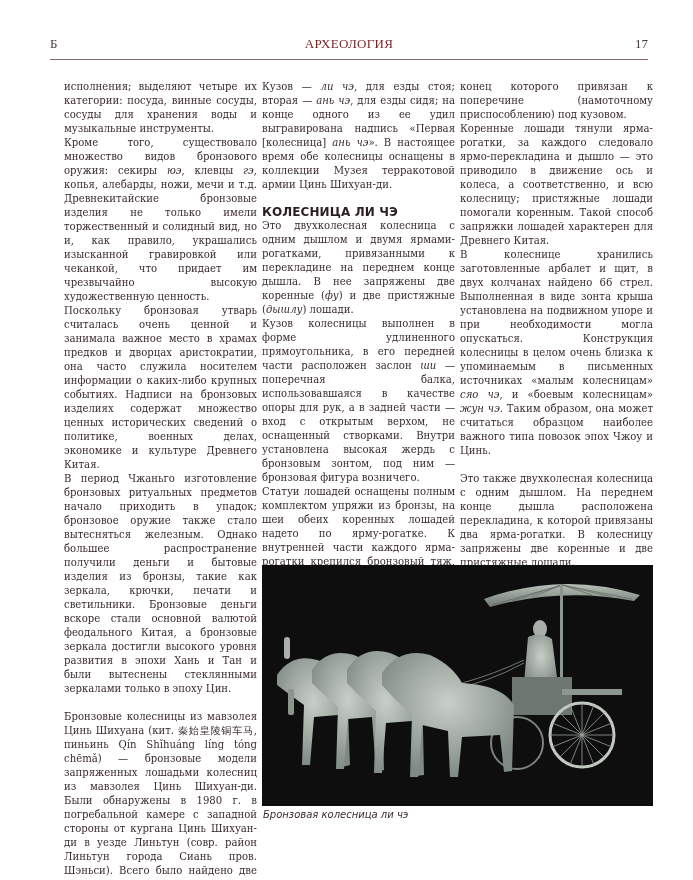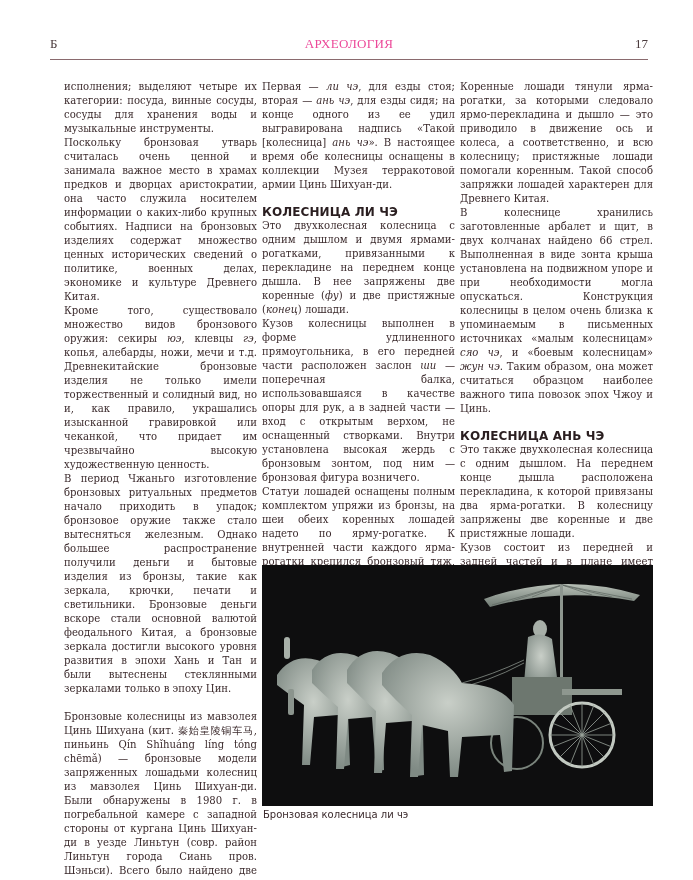--- a/index.html
+++ b/index.html
@@ -3,21 +3,21 @@
 <meta charset="utf-8">
 <style>
   html, body { margin:0; padding:0; }
   body {
     width:693px; height:880px; background:#ffffff; position:relative; overflow:hidden;
     font-family:"DejaVu Serif", "Liberation Serif", serif;
     color:#3b2a2c;
   }
   .header { position:absolute; left:50px; top:34px; width:598px; height:26px; }
   .header .letter { position:absolute; left:0; top:2px; font-size:13px; font-family:"Liberation Serif", serif; color:#4a3a3c; }
-  .header .title { position:absolute; left:0; right:0; top:2px; text-align:center; font-size:13px; font-family:"Liberation Serif", serif; letter-spacing:0.3px; color:#ec4899; }
+  .header .title { position:absolute; left:0; right:0; top:2px; text-align:center; font-size:13px; font-family:"Liberation Serif", serif; letter-spacing:0.3px; color:#7f1d1d; }
   .header .page { position:absolute; right:0; top:2px; font-size:13px; font-family:"Liberation Serif", serif; color:#4a3a3c; }
   .rule { position:absolute; left:50px; top:59px; width:598px; height:0; border-top:1.5px solid #8a6a6e; }
 
   .col { position:absolute; top:80px; width:193px; font-size:10.1px; line-height:14px; text-align:justify; hyphens:manual; }
   .col p { margin:0; text-indent:0; }
   .col1 { left:64px; }
   .col2 { left:262px; }
   .col3 { left:460px; }
   .col2 { height:470px; }
   .col3 { height:480px; }
@@ -29,57 +29,57 @@
   }
   .spacer { height:14px; }
   em { }
 
   .figure {
     position:absolute; left:262px; top:565px; width:391px; height:241px;
     background:#0e0e0f; overflow:hidden;
   }
   .figure svg { display:block; }
   .caption {
-    position:absolute; left:263px; top:809px; font-size:10px; 
+    position:absolute; left:263px; top:809px; font-size:10px; font-style:italic;
     font-family:"DejaVu Sans", "Liberation Sans", sans-serif; color:#3b2a2c;text-align:center;
   }
 </style>
 </head>
 <body>
 
 <div class="header">
   <span class="letter">Б</span>
   <span class="title">АРХЕОЛОГИЯ</span>
   <span class="page">17</span>
 </div>
 <div class="rule"></div>
 
 <div class="col col1">
   <p>исполнения; выделяют четыре их категории: посуда, винные сосуды, сосуды для хранения воды и музыкальные инструменты.</p>
+  <p><span>Кроме того, существовало множество видов бронзового оружия: секиры </span><em>юэ</em><span>, клевцы </span><em>гэ</em><span>, копья, алебарды, ножи, мечи и т.д. Древнекитайские бронзовые изделия не только имели торжественный и солидный вид, но и, как правило, украшались изысканной гравировкой или чеканкой, что придает им чрезвычайно высокую художественную ценность.</span></p>
   <p>Поскольку бронзовая утварь считалась очень ценной и занимала важное место в храмах предков и дворцах аристократии, она часто служила носителем информации о каких-либо крупных событиях. Надписи на бронзовых изделиях содержат множество ценных исторических сведений о политике, военных делах, экономике и культуре Древнего Китая.</p>
-  <p><span>Кроме того, существовало множество видов бронзового оружия: секиры </span><em>юэ</em><span>, клевцы </span><em>гэ</em><span>, копья, алебарды, ножи, мечи и т.д. Древнекитайские бронзовые изделия не только имели торжественный и солидный вид, но и, как правило, украшались изысканной гравировкой или чеканкой, что придает им чрезвычайно высокую художественную ценность.</span></p>
   <p>В период Чжаньго изготовление бронзовых ритуальных предметов начало приходить в упадок; бронзовое оружие также стало вытесняться железным. Однако большее распространение получили деньги и бытовые изделия из бронзы, такие как зеркала, крючки, печати и светильники. Бронзовые деньги вскоре стали основной валютой феодального Китая, а бронзовые зеркала достигли высокого уровня развития в эпохи Хань и Тан и были вытеснены стеклянными зеркалами только в эпоху Цин.</p>
   <div class="spacer"></div>
   <p>Бронзовые колесницы из мавзолея Цинь Шихуана (кит. 秦始皇陵铜车马, пиньинь Qín Shǐhuáng líng tóng chēmǎ) — бронзовые модели запряженных лошадьми колесниц из мавзолея Цинь Шихуан-ди. Были обнаружены в 1980 г. в погребальной камере с западной стороны от кургана Цинь Шихуан-ди в уезде Линьтун (совр. район Линьтун города Сиань пров. Шэньси). Всего было найдено две колесницы размером вдвое меньше реального; каждая их них запряжена четырьмя бронзовыми лошадьми и на каждой установлена бронзовая статуя возничего. Колесницы имеют сходную конструкцию, однако отличаются по типу.</p>
 </div>
 
 <div class="col col2">
-  <p><span>Первая — </span><em>ли чэ</em><span>, для езды стоя; вторая — </span><em>ань чэ</em><span>, для езды сидя; на конце одного из ее удил выгравирована надпись «Такой [колесница] </span><em>ань чэ</em><span>». В настоящее время обе колесницы оснащены в коллекции Музея терракотовой армии Цинь Шихуан-ди.</span></p>
+  <p><span>Кузов — </span><em>ли чэ</em><span>, для езды стоя; вторая — </span><em>ань чэ</em><span>, для езды сидя; на конце одного из ее удил выгравирована надпись «Первая [колесница] </span><em>ань чэ</em><span>». В настоящее время обе колесницы оснащены в коллекции Музея терракотовой армии Цинь Шихуан-ди.</span></p>
   <div class="spacer"></div>
   <p class="heading">КОЛЕСНИЦА ЛИ ЧЭ</p>
-  <p><span>Это двухколесная колесница с одним дышлом и двумя ярмами-рогатками, привязанными к перекладине на переднем конце дышла. В нее запряжены две коренные (</span><em>фу</em><span>) и две пристяжные (</span><em>конец</em><span>) лошади.</span></p>
+  <p><span>Это двухколесная колесница с одним дышлом и двумя ярмами-рогатками, привязанными к перекладине на переднем конце дышла. В нее запряжены две коренные (</span><em>фу</em><span>) и две пристяжные (</span><em>дышлу</em><span>) лошади.</span></p>
   <p><span>Кузов колесницы выполнен в форме удлиненного прямоугольника, в его передней части расположен заслон </span><em>ши</em><span> — поперечная балка, использовавшаяся в качестве опоры для рук, а в задней части — вход с открытым верхом, не оснащенный створками. Внутри установлена высокая жердь с бронзовым зонтом, под ним — бронзовая фигура возничего.</span></p>
   <p>Статуи лошадей оснащены полным комплектом упряжи из бронзы, на шеи обеих коренных лошадей надето по ярму-рогатке. К внутренней части каждого ярма-рогатки крепился бронзовый тяж, противоположный конец которого привязывался к дышлу в месте его соединения с осью. Туловище каждой из боковых (пристяжных) лошадей охвачено большим кольцеобразным ремнем; сзади к нему прикреплен бронзовый тяж, другой</p>
 </div>
 
 <div class="col col3">
-  <p>Коренные лошади тянули ярма-рогатки, за которыми следовало ярмо-перекладина и дышло — это приводило в движение ось и колеса, а соответственно, и всю колесницу; пристяжные лошади помогали коренным. Такой способ запряжки лошадей характерен для Древнего Китая.</p>
+  <p>конец которого привязан к поперечине (намоточному приспособлению) под кузовом.</p>
+  <p>Коренные лошади тянули ярма-рогатки, за каждого следовало ярмо-перекладина и дышло — это приводило в движение ось и колеса, а соответственно, и всю колесницу; пристяжные лошади помогали коренным. Такой способ запряжки лошадей характерен для Древнего Китая.</p>
   <p><span>В колеснице хранились заготовленные арбалет и щит, в двух колчанах найдено 66 стрел. Выполненная в виде зонта крыша установлена на подвижном упоре и при необходимости могла опускаться. Конструкция колесницы в целом очень близка к упоминаемым в письменных источниках «малым колесницам» </span><em>сяо чэ</em><span>, и «боевым колесницам» </span><em>жун чэ</em><span>. Таким образом, она может считаться образцом наиболее важного типа повозок эпох Чжоу и Цинь.</span></p>
   <div class="spacer"></div>
-  <p class="heading">КОЛЕСНИЦА АНЬ ЧЭ</p>
   <p>Это также двухколесная колесница с одним дышлом. На переднем конце дышла расположена перекладина, к которой привязаны два ярма-рогатки. В колесницу запряжены две коренные и две пристяжные лошади.</p>
   <p>Кузов состоит из передней и задней частей и в плане имеет форму двух соединенных по вертикальной оси прямоугольников. Передняя часть — сравнительно небольшая, в ней расположена бронзовая фигура сидящего на коленях</p>
 </div>
 
 <div class="figure">
   <svg width="391" height="241" viewBox="0 0 391 241" xmlns="http://www.w3.org/2000/svg">
     <defs>
       <radialGradient id="bronze" cx="50%" cy="40%" r="60%">
         <stop offset="0%" stop-color="#c9cfc8"></stop>
         <stop offset="100%" stop-color="#7f8a84"></stop>

